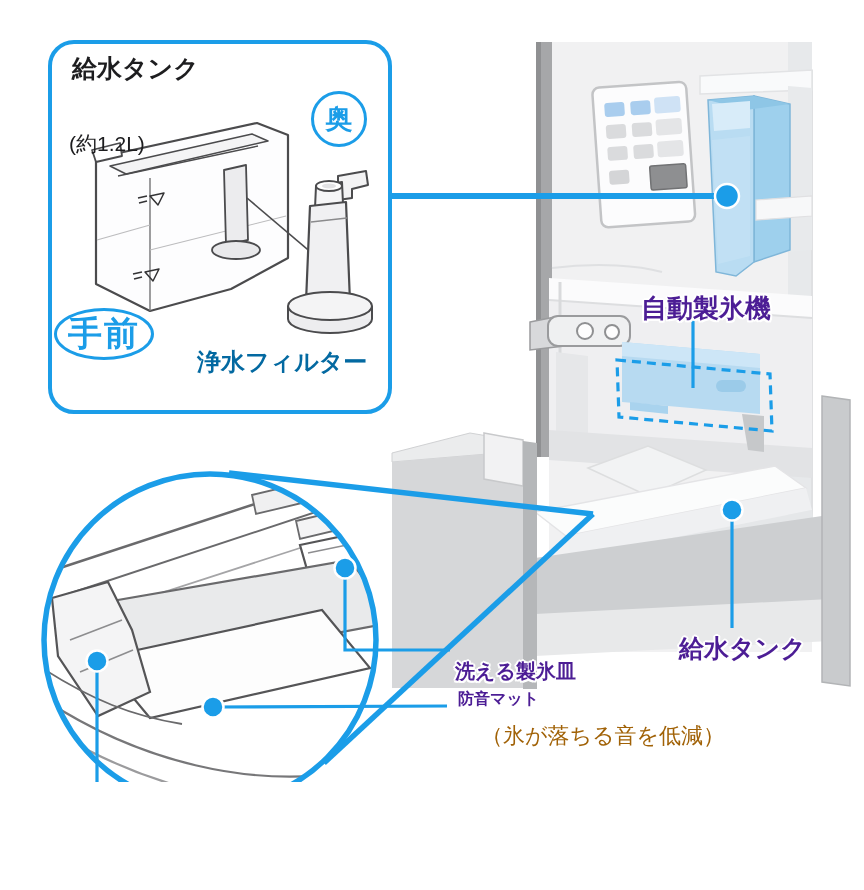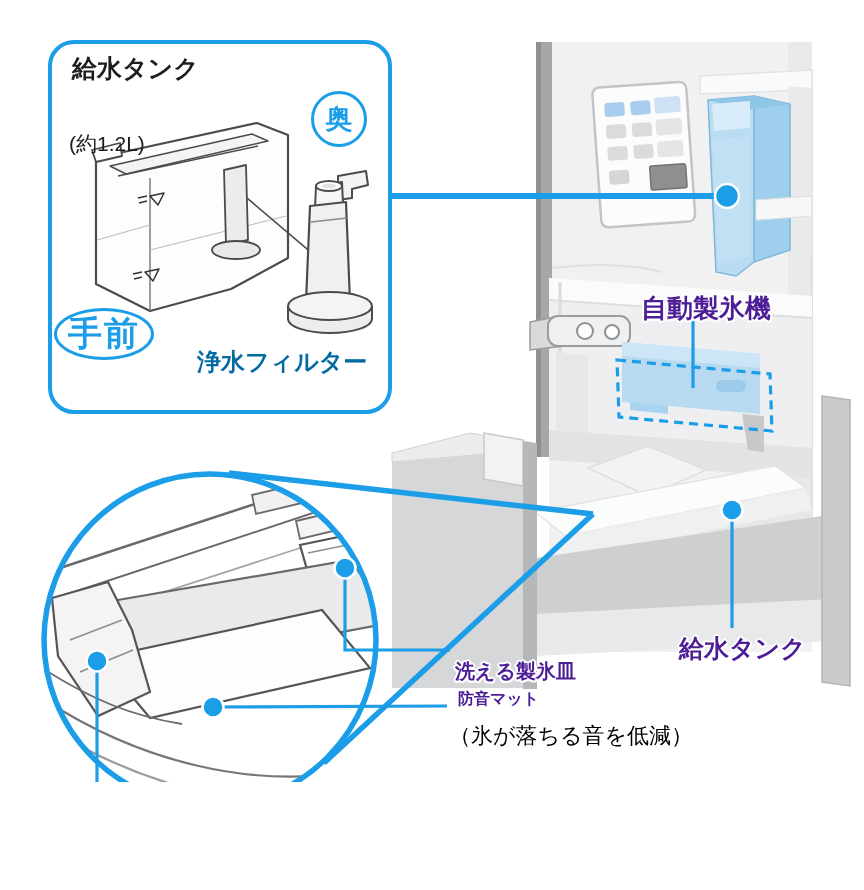--- a/index.html
+++ b/index.html
@@ -8,21 +8,21 @@
     font-family:"Liberation Sans","DejaVu Sans",sans-serif;
   }
   #artwork{position:absolute;left:0;top:0;}
   .abs{position:absolute;white-space:nowrap;}
   .lbl-plain{color:#1d1d1f;}
   .lbl-bold{font-weight:bold;color:#4c1d95;}
   .outline{
     text-shadow:-2px 0 0 #fff,2px 0 0 #fff,0 -2px 0 #fff,0 2px 0 #fff,
                 -1.5px -1.5px 0 #fff,1.5px -1.5px 0 #fff,-1.5px 1.5px 0 #fff,1.5px 1.5px 0 #fff;
   }
-  .note{color:#000000;}
+  .note{color:#a16207;margin-left:32px;}
   #callout-box{
     position:absolute;left:48px;top:40px;width:336px;height:366px;
     border:4px solid #1b9de8;border-radius:26px;background:transparent;
   }
   .badge{
     position:absolute;display:flex;align-items:center;justify-content:center;
     border:3px solid #1b9de8;color:#1b9de8;font-weight:600;background:#fff;
   }
   #badge-back{left:311px;top:91px;width:50px;height:50px;border-radius:50%;font-size:27px;}
   #badge-front{left:54px;top:308px;width:94px;height:46px;border-radius:50%;font-size:34px;letter-spacing:2px;}

